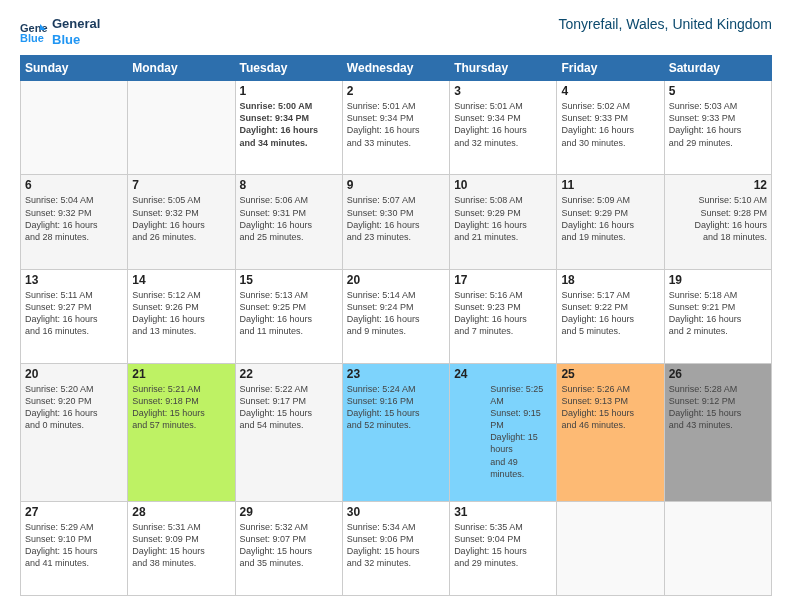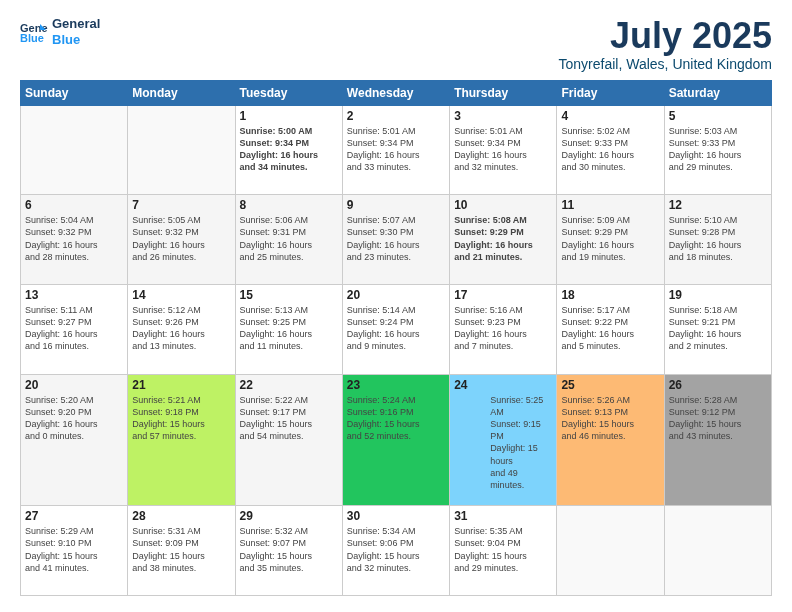--- a/index.html
+++ b/index.html
@@ -99,21 +99,20 @@
         <text x="0" y="12" font-size="11" font-weight="bold" fill="#1a3a5c">General</text>
         <text x="0" y="22" font-size="11" font-weight="bold" fill="#2196F3">Blue</text>
         <polygon points="20,4 26,10 20,10" fill="#2196F3"></polygon>
       </svg>
       <div style="display:flex; flex-direction:column; line-height:1.2;">
         <span style="font-size:13px; font-weight:bold; color:#1a3a5c;">General</span>
         <span style="font-size:13px; font-weight:bold; color:#2196F3;">Blue</span>
       </div>
     </div>
     <div class="title-block">
-      <div class="main-title">July 2025</div>
       <div class="subtitle">Tonyrefail, Wales, United Kingdom</div>
     </div>
   </div>
 
   <table class="calendar">
     <thead>
       <tr>
       <th>Sunday</th>
           <th>Monday</th>
           <th>Tuesday</th>
@@ -187,33 +186,33 @@
           </td>
           <td style="background: rgb(245, 245, 245);">
             <span class="day-number">9</span>
             <div class="day-info" style="white-space: pre-line;">Sunrise: 5:07 AM
 Sunset: 9:30 PM
 Daylight: 16 hours
 and 23 minutes.</div>
           </td>
           <td style="background: rgb(245, 245, 245);">
             <span class="day-number">10</span>
-            <div class="day-info" style="white-space: pre-line; font-weight: bold;">Sunrise: 5:08 AM
+            <div class="day-info" style="white-space: pre-line;">Sunrise: 5:08 AM
 Sunset: 9:29 PM
 Daylight: 16 hours
 and 21 minutes.</div>
           </td>
           <td style="background: rgb(245, 245, 245);">
             <span class="day-number">11</span>
             <div class="day-info" style="white-space: pre-line;">Sunrise: 5:09 AM
 Sunset: 9:29 PM
 Daylight: 16 hours
 and 19 minutes.</div>
           </td>
-          <td style="background: rgb(245, 245, 245);">
+          <td style="background: rgb(245, 245, 245); text-align: right;">
             <span class="day-number">12</span>
             <div class="day-info" style="white-space: pre-line;">Sunrise: 5:10 AM
 Sunset: 9:28 PM
 Daylight: 16 hours
 and 18 minutes.</div>
           </td>
         </tr>
         <tr>
           <td>
             <span class="day-number">13</span>
@@ -280,21 +279,21 @@
 Daylight: 15 hours
 and 57 minutes.</div>
           </td>
           <td style="background: rgb(245, 245, 245);">
             <span class="day-number">22</span>
             <div class="day-info" style="white-space: pre-line;">Sunrise: 5:22 AM
 Sunset: 9:17 PM
 Daylight: 15 hours
 and 54 minutes.</div>
           </td>
-          <td style="background: #22c55e;">
+          <td style="background: #7dd3fc;">
             <span class="day-number">23</span>
             <div class="day-info" style="white-space: pre-line;">Sunrise: 5:24 AM
 Sunset: 9:16 PM
 Daylight: 15 hours
 and 52 minutes.</div>
           </td>
           <td style="background: #7dd3fc;">
             <span class="day-number">24</span>
             <div class="day-info" style="white-space: pre-line; margin-left: 36px;">Sunrise: 5:25 AM
 Sunset: 9:15 PM

